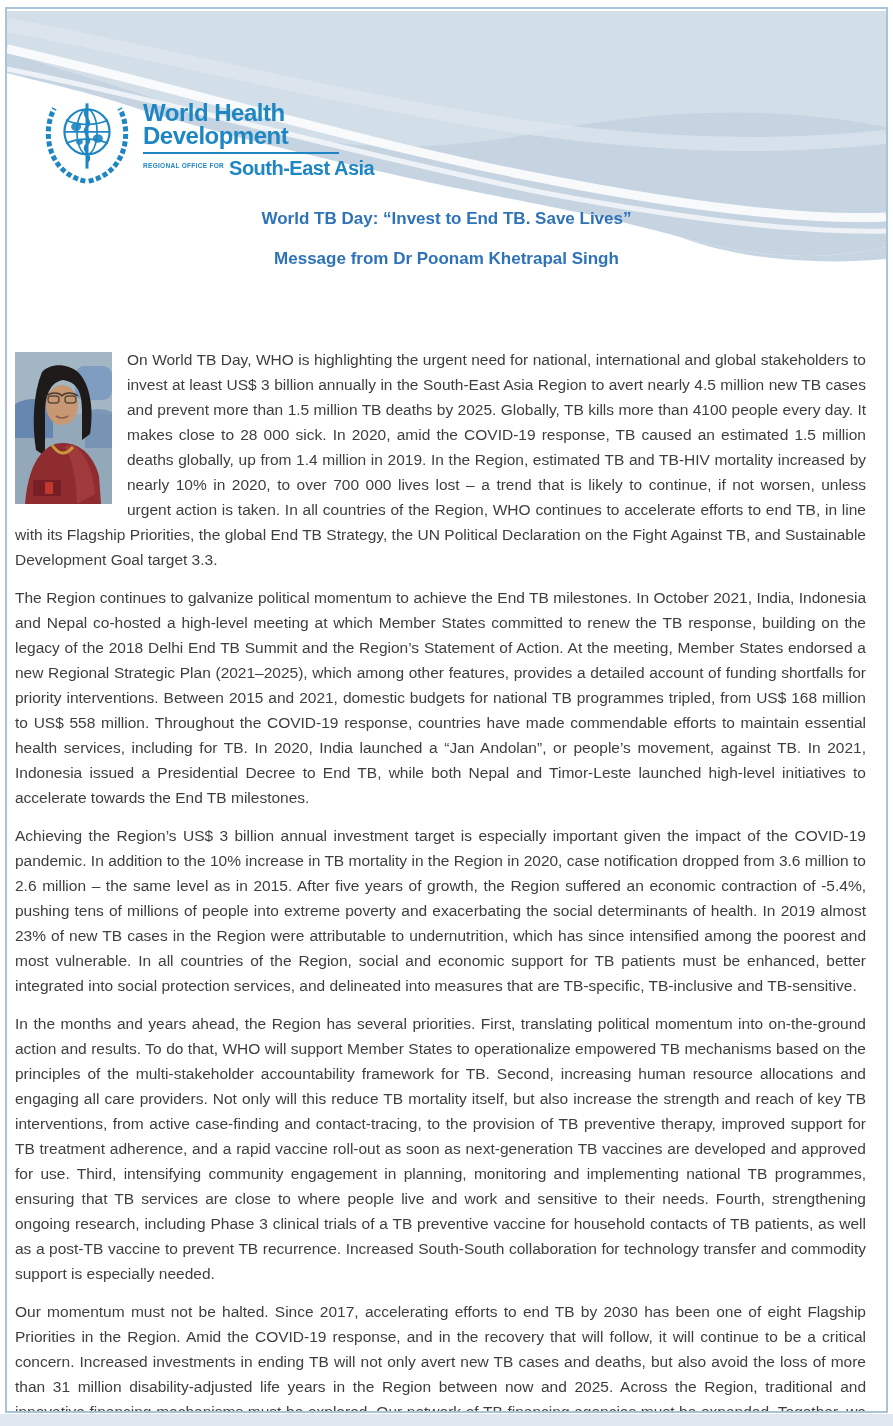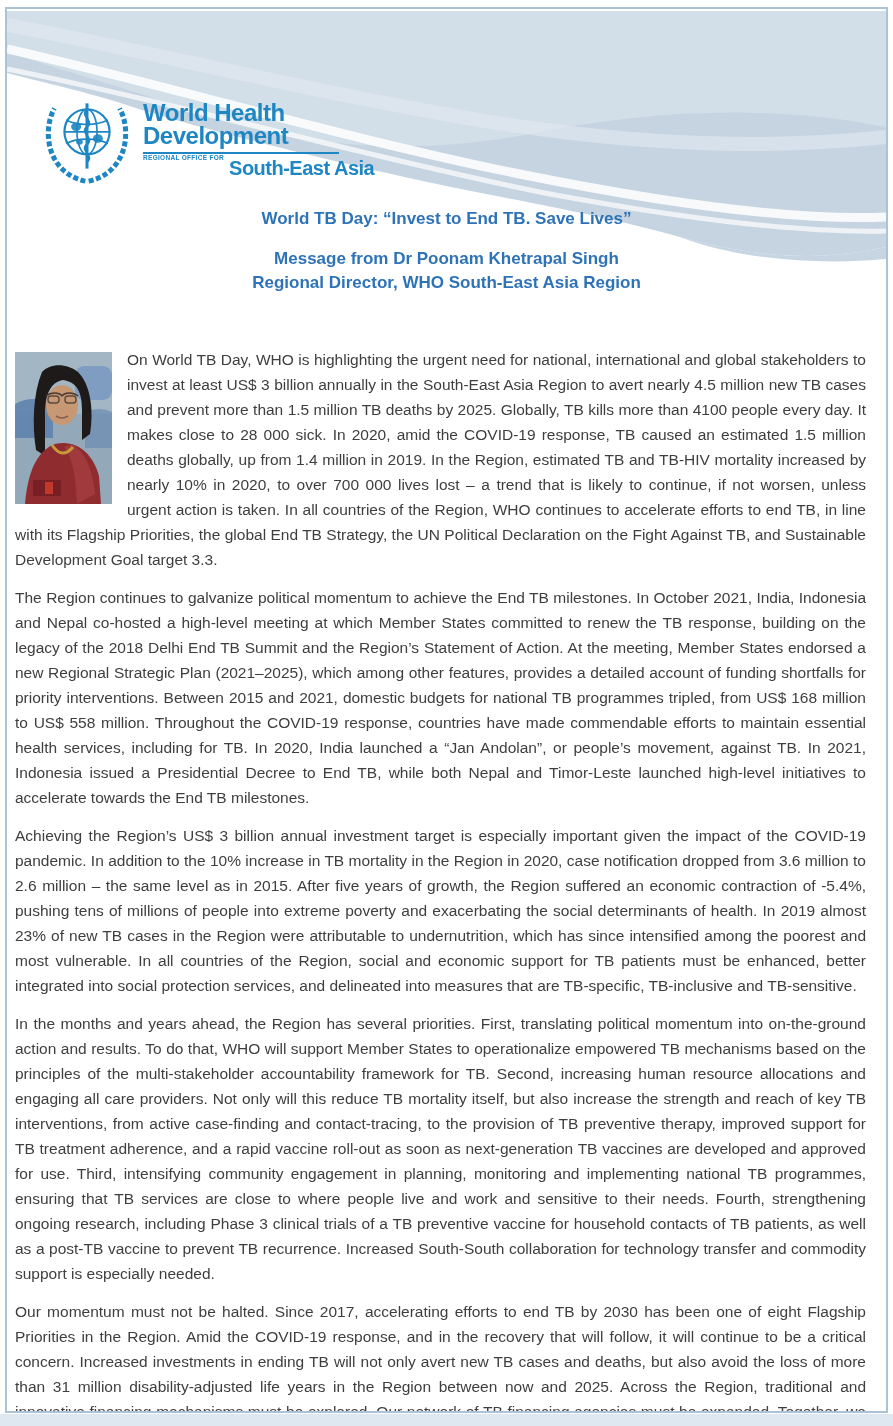--- a/index.html
+++ b/index.html
@@ -14,21 +14,21 @@
     border:2px solid #abc3d7;background:#ffffff;overflow:hidden;
   }
   
   .header{position:relative;height:330px;}
   .wave{position:absolute;top:0;left:0;width:100%;height:258px;display:block;}
   .logo{position:absolute;left:34px;top:86px;display:flex;align-items:flex-start;}
   .emblem{width:92px;height:92px;flex:0 0 auto;}
   .logo-text{margin-left:10px;padding-top:6px;}
   .org-name{color:#1e86c3;font-weight:bold;font-size:24px;line-height:23px;letter-spacing:-0.5px;}
   .logo-rule{height:2px;background:#1e86c3;margin:5px 0 3px 0;width:196px;}
-  .office-row{display:flex;align-items:flex-start;}
+  .office-row{display:flex;align-items:center;}
   .office-prefix{color:#1e86c3;font-size:6.5px;font-weight:bold;letter-spacing:0.3px;margin-right:5px;transform:translateY(-3px);}
   .office-region{color:#1e86c3;font-weight:bold;font-size:20px;letter-spacing:-0.5px;}
   .title-block{position:absolute;left:0;right:0;top:200px;text-align:center;}
   .doc-title{color:#2e73b8;font-size:17px;font-weight:bold;margin:0 0 18px 0;}
   .doc-subtitle{color:#2e73b8;font-size:17px;font-weight:bold;line-height:24px;margin:16px;}
   
   .body-text{padding:8px 8px 0 8px;color:#3e3e3e;font-size:15.5px;line-height:25px;text-align:justify;}
   .body-text p{margin:0 12px 13px 0;}
   .portrait{float:left;width:97px;height:152px;margin:5px 15px 6px 0;display:block;}
 </style>
@@ -80,21 +80,20 @@
             <span class="office-prefix">REGIONAL OFFICE FOR</span>
             <span class="office-region">South-East Asia</span>
           </div>
         </div>
       </div>
 
       <div class="title-block">
         <p class="doc-title">World TB Day: “Invest to End TB. Save Lives”</p>
         <p class="doc-subtitle">
           <span>Message from Dr Poonam Khetrapal Singh</span><br>
-          <span>Regional Director, WHO South-East Asia Region</span>
         </p>
       </div>
     </div>
 
     <div class="body-text">
 
       <svg class="portrait" viewBox="0 0 97 152" aria-hidden="true">
         <rect width="97" height="152" fill="#93a9ba"></rect>
         <rect width="97" height="62" fill="#a3b6c4"></rect>
         <rect x="60" y="14" width="37" height="34" rx="9" fill="#7e9dc0"></rect>

